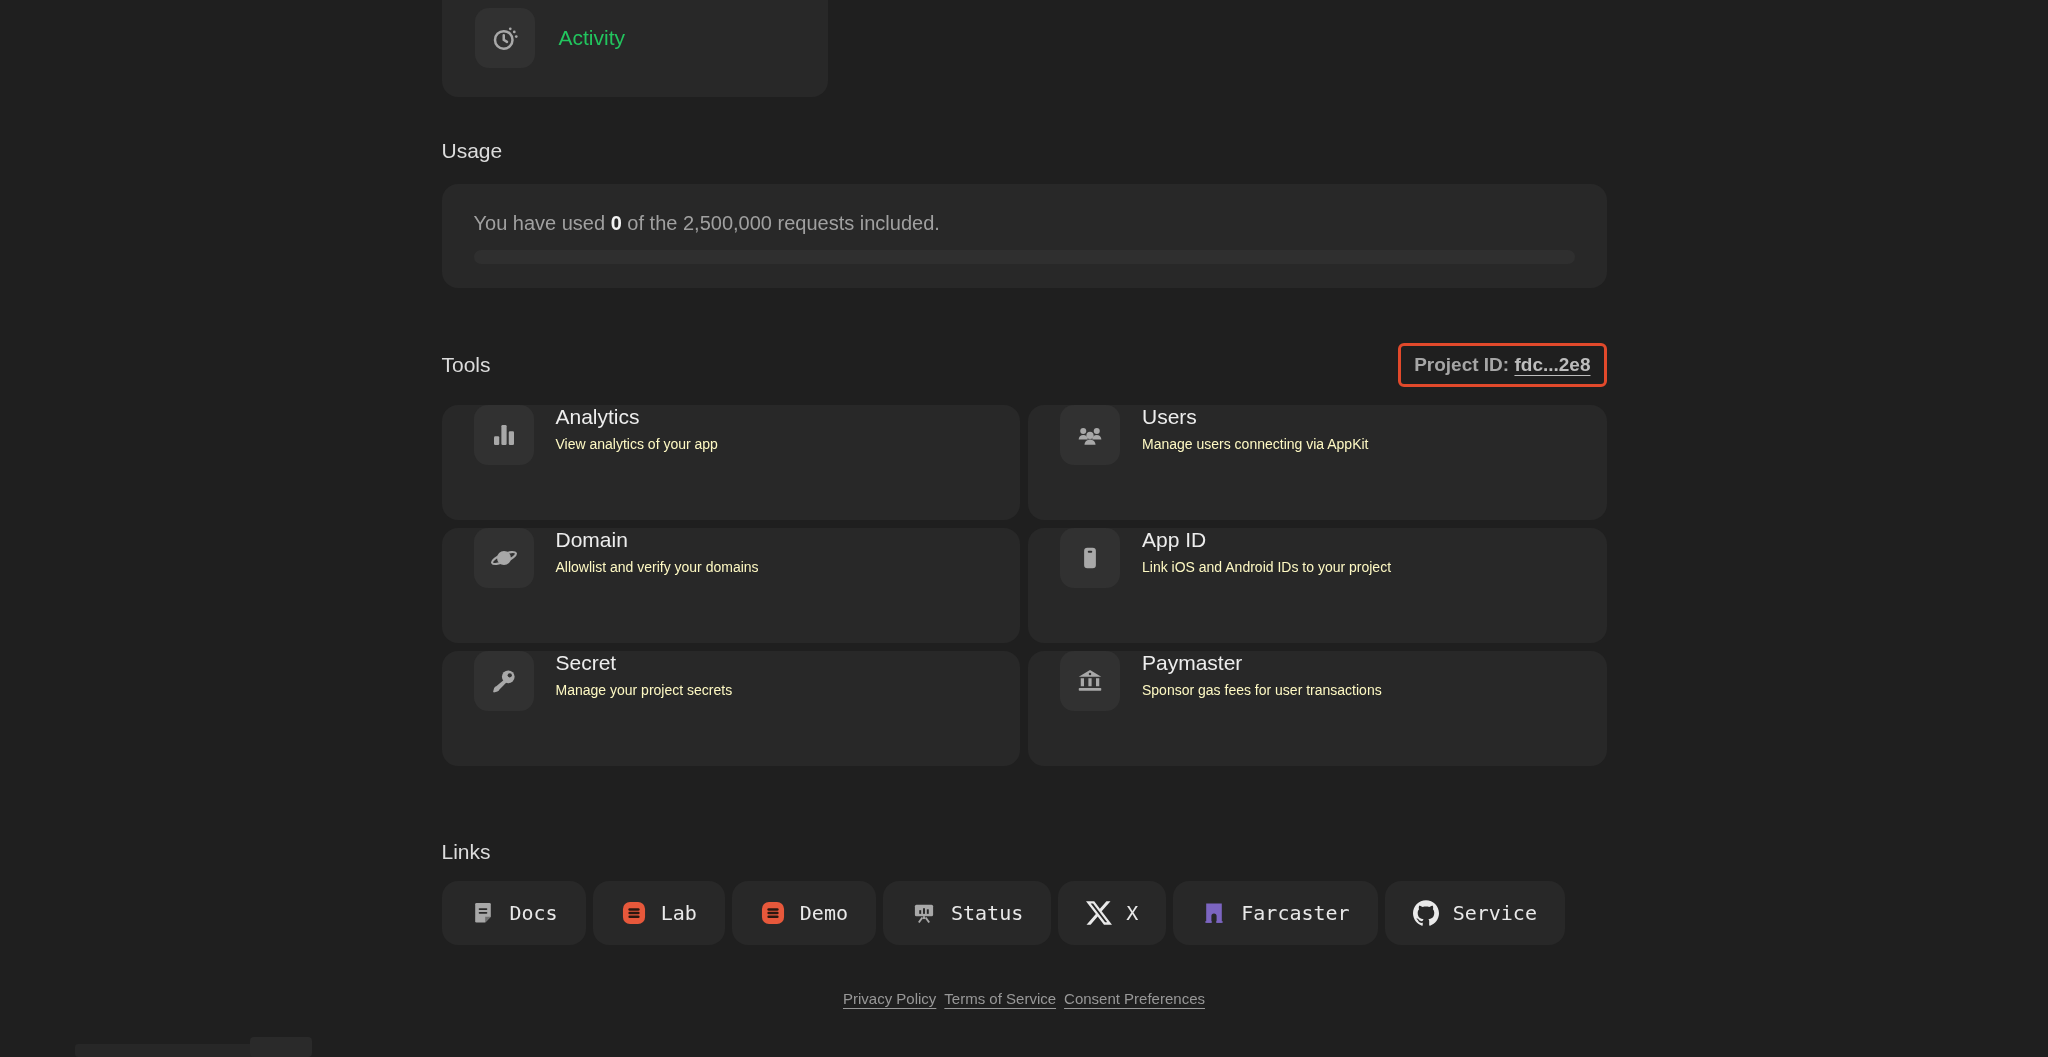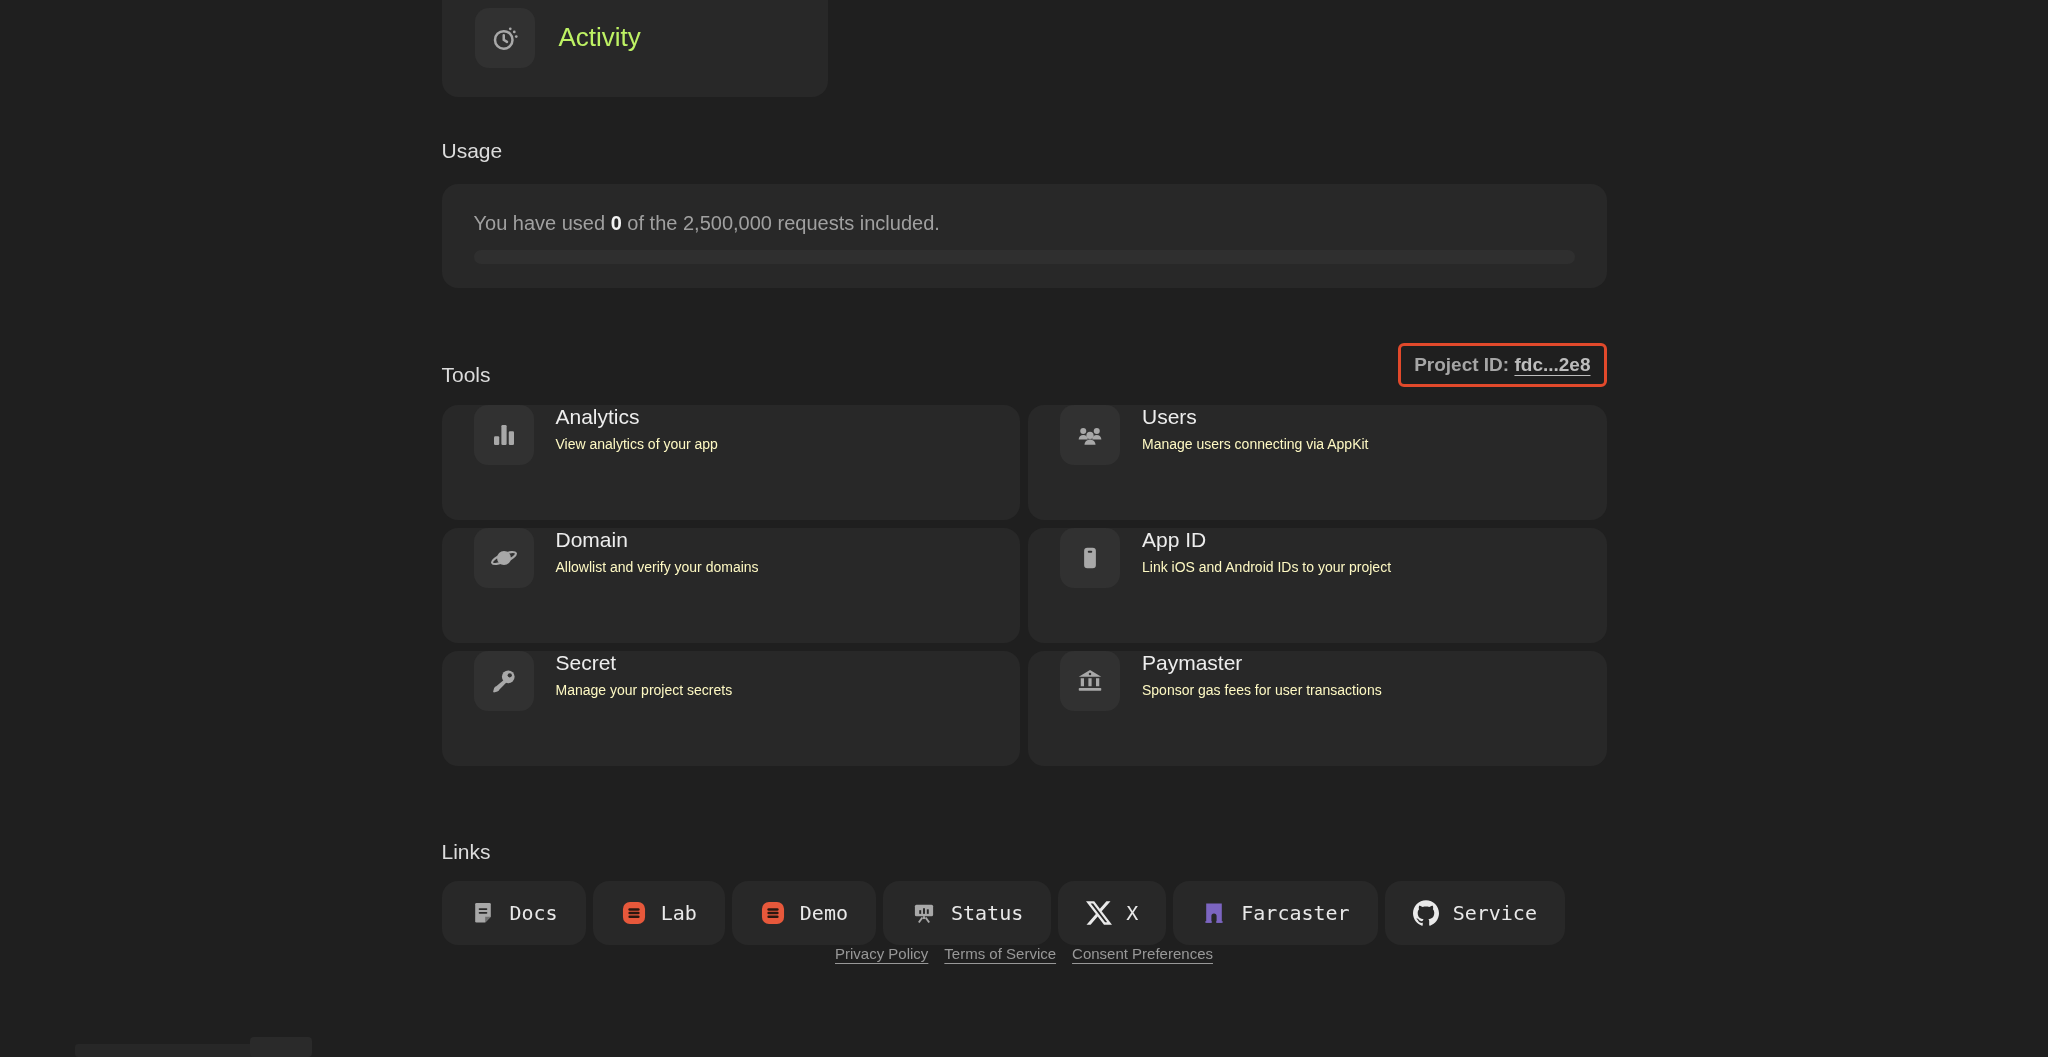--- a/index.html
+++ b/index.html
@@ -17,32 +17,32 @@
   .activity-card{
     margin-top:-36px;height:133px;width:386px;
     display:flex;align-items:center;gap:24px;
     padding:14px 0 0 33px;cursor:pointer;
   }
   .icon-box{
     width:60px;height:60px;border-radius:14px;background:#313131;
     display:flex;align-items:center;justify-content:center;flex:0 0 auto;
   }
   .icon-box svg{width:30px;height:30px}
-  .activity-label{font-size:26px;color:#bef264}
+  .activity-label{font-size:21px;color:#22c55e}
 
   .section-heading{font-size:21px;font-weight:400;color:#dcdcdc}
   .usage-heading{margin-top:42px}
 
   .usage-card{margin-top:21px;height:104px;padding:28px 32px 0}
   .usage-line{font-size:20px;color:#a0a0a0}
   .usage-line .used{color:#f2f2f2;font-weight:700}
   .progress-track{margin-top:15px;height:14px;border-radius:7px;background:#2f2f2f;overflow:hidden}
   .progress-fill{height:100%;background:#3c3c3c;border-radius:7px;width:0}
 
-  .tools-header{margin-top:55px;display:flex;justify-content:space-between;align-items:flex-end}
+  .tools-header{margin-top:55px;display:flex;justify-content:space-between;align-items:center}
   .project-id-box{
     border:3px solid var(--annotation-red,#e1492b);
     border-radius:6px;padding:8px 13px;font-size:19px;color:#a6a6a6;
     display:inline-flex;align-items:center;white-space:pre;cursor:pointer;font-weight:bold;
   }
   .pid-value{color:#bdbdbd;text-decoration:underline;text-underline-offset:4px}
 
   .tools-grid{margin-top:18px;display:grid;grid-template-columns:1fr 1fr;gap:8px}
   .tool-card{height:115px;display:flex;align-items:flex-start;gap:22px;padding-left:32px;cursor:pointer}
   .tool-text{display:flex;flex-direction:column;gap:7px}
@@ -53,21 +53,21 @@
   .links-row{margin-top:17px;display:flex;gap:7px}
   .link-btn{
     height:64px;border-radius:16px;background:#282828;border:none;
     display:inline-flex;align-items:center;gap:14px;padding:0 28px;
     font-family:"DejaVu Sans Mono",monospace;font-size:20px;color:#e9e9e9;
     cursor:pointer;
   }
   .btn-icon{display:flex;align-items:center}
   .btn-icon svg{width:26px;height:26px}
 
-  .footer{display:flex;justify-content:center;gap:16px}
+  .footer{margin-top:45px;display:flex;justify-content:center;gap:8px}
   .footer-link{
     font-size:15px;color:#989898;text-decoration:underline;
     text-underline-offset:4px;cursor:pointer;
   }
 
   
   .obscured{position:absolute;left:60px;bottom:0;height:22px;width:300px}
   .obscured .o1{position:absolute;left:15px;top:9px;width:190px;height:13px;background:#272727;border-radius:3px}
   .obscured .o2{position:absolute;left:190px;top:2px;width:62px;height:20px;background:#2a2a2a;border-radius:4px}
 </style>

